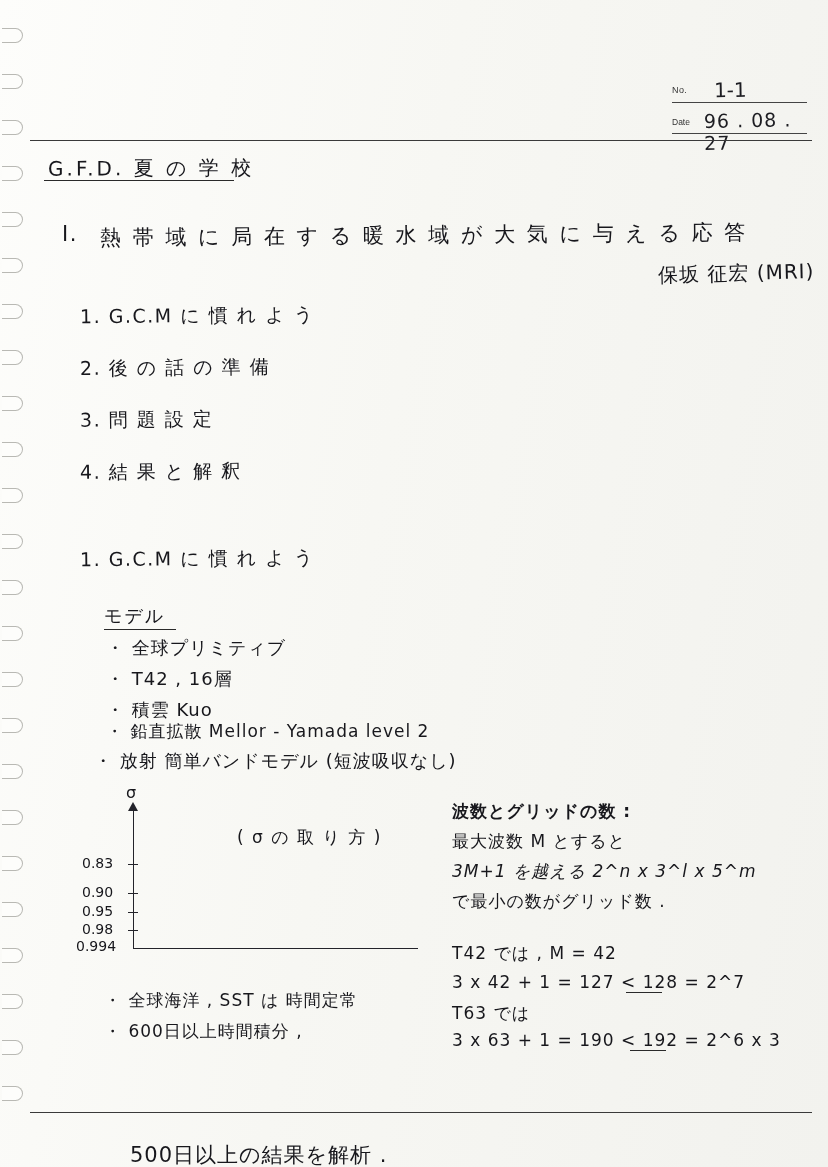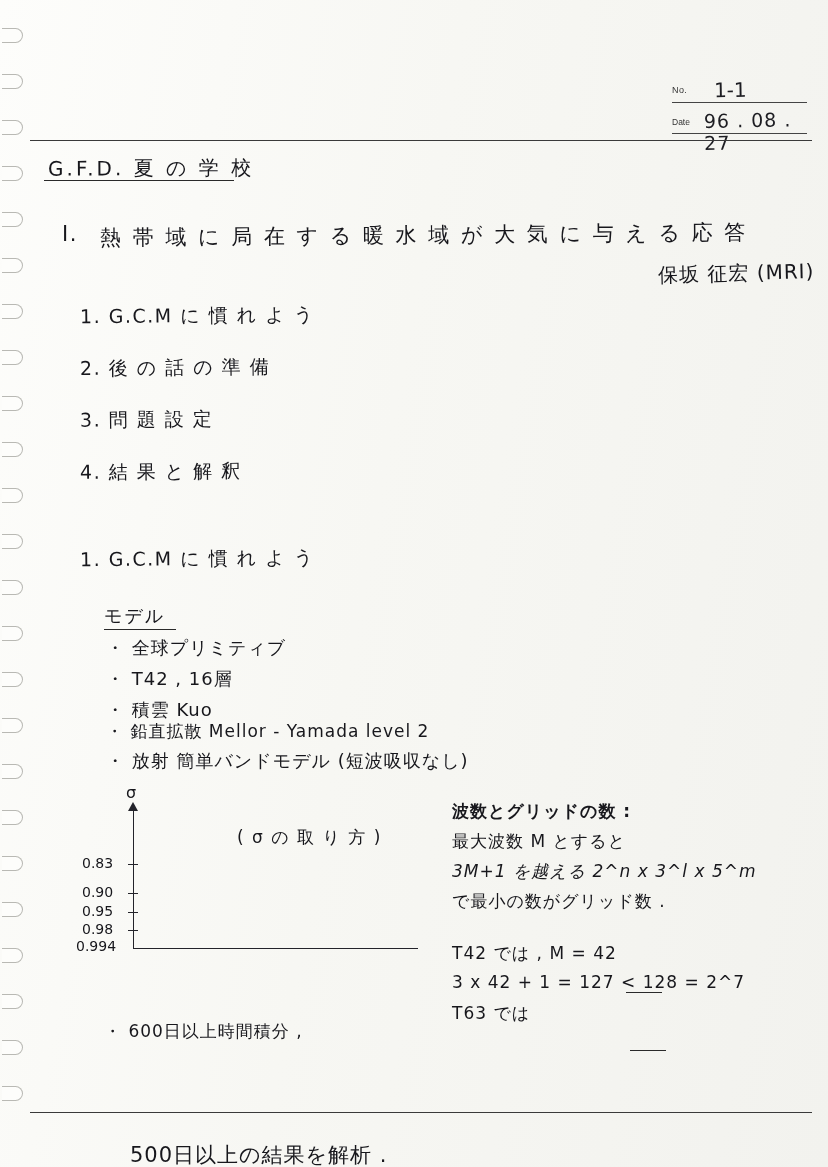--- a/index.html
+++ b/index.html
@@ -218,21 +218,21 @@
 
   <div class="hand" style="left:80px; top:546px; font-size:19px; transform:rotate(-0.6deg);">1. G.C.M に 慣 れ よ う</div>
 
   <div class="hand" style="left:104px; top:604px; font-size:18px; letter-spacing:2px;">モデル</div>
   <div class="underline-thin" style="left:104px; top:629px; width:72px;"></div>
 
   <div class="hand" style="left:106px; top:636px; font-size:18px; letter-spacing:1px;">・ 全球プリミティブ</div>
   <div class="hand" style="left:106px; top:667px; font-size:18px; letter-spacing:1px;">・ T42 , 16層</div>
   <div class="hand" style="left:106px; top:698px; font-size:18px; letter-spacing:1px;">・ 積雲  Kuo</div>
   <div class="hand" style="left:106px; top:720px; font-size:17px; letter-spacing:1px;">・ 鉛直拡散   Mellor - Yamada   level 2</div>
-  <div class="hand" style="left:106px; top:749px; font-size:18px; letter-spacing:1px;">・ 放射  簡単バンドモデル (短波吸収なし)</div>
+  <div class="hand" style="left:94px; top:749px; font-size:18px; letter-spacing:1px;">・ 放射  簡単バンドモデル (短波吸収なし)</div>
 
   <div class="hand" style="left:126px; top:783px; font-size:16px;">σ</div>
   <div class="arrow-up"></div>
   <div class="axis-v"></div>
   <div class="axis-h"></div>
   <div class="hand" style="left:237px; top:826px; font-size:17px;">( σ の 取 り 方 )</div>
 
   <div class="hand" style="left:82px; top:855px; font-size:14px; letter-spacing:0;">0.83</div>
   <div class="tick" style="left:128px; top:864px; width:10px;"></div>
 
@@ -240,26 +240,28 @@
   <div class="tick" style="left:128px; top:893px; width:10px;"></div>
 
   <div class="hand" style="left:82px; top:903px; font-size:14px; letter-spacing:0;">0.95</div>
   <div class="tick" style="left:128px; top:912px; width:10px;"></div>
 
   <div class="hand" style="left:82px; top:921px; font-size:14px; letter-spacing:0;">0.98</div>
   <div class="tick" style="left:128px; top:930px; width:10px;"></div>
 
   <div class="hand" style="left:76px; top:938px; font-size:14px; letter-spacing:0;">0.994</div>
 
+  <div class="hand" style="left:104px; top:989px; font-size:17px; letter-spacing:1px;">・ 全球海洋 , SST は 時間定常</div>
   <div class="hand" style="left:104px; top:1020px; font-size:17px; letter-spacing:1px;text-align:center;">・ 600日以上時間積分 ,</div>
   <div class="hand" style="left:130px; top:1098px; font-size:21px; letter-spacing:1px;margin-top:43px;">500日以上の結果を解析 .</div>
 
   <div class="hand" style="left:452px; top:800px; font-size:17px; letter-spacing:1px;font-weight:bold;">波数とグリッドの数 :</div>
   <div class="hand" style="left:452px; top:830px; font-size:17px; letter-spacing:1px;">最大波数 M とすると</div>
   <div class="hand" style="left:452px; top:860px; font-size:17px; letter-spacing:1px;font-style:italic;">3M+1 を越える  2^n x 3^l x 5^m</div>
   <div class="hand" style="left:452px; top:890px; font-size:17px; letter-spacing:1px;">で最小の数がグリッド数 .</div>
 
   <div class="hand" style="left:452px; top:942px; font-size:17px; letter-spacing:1px;text-align:center;">T42 では , M = 42</div>
   <div class="hand" style="left:452px; top:972px; font-size:17px; letter-spacing:1px;">3 x 42 + 1 = 127 &lt; 128  =  2^7</div>
   <div class="underline-thin" style="left:626px; top:992px; width:36px;"></div>
   <div class="hand" style="left:452px; top:1002px; font-size:17px; letter-spacing:1px;">T63 では</div>
+  <div class="hand" style="left:452px; top:1030px; font-size:17px; letter-spacing:1px;">3 x 63 + 1 = 190 &lt; 192  =  2^6 x 3</div>
   <div class="underline-thin" style="left:630px; top:1050px; width:36px;"></div>
 </div>
 
 </body></html>

